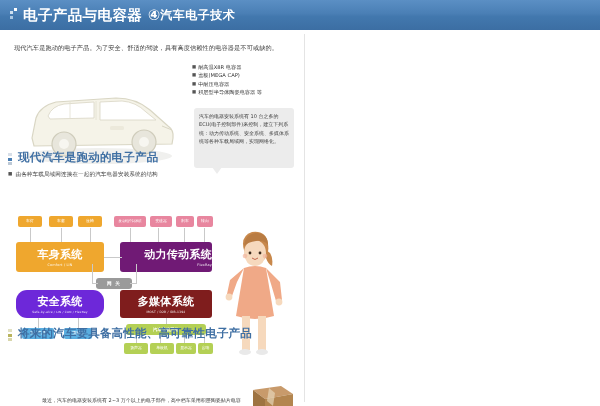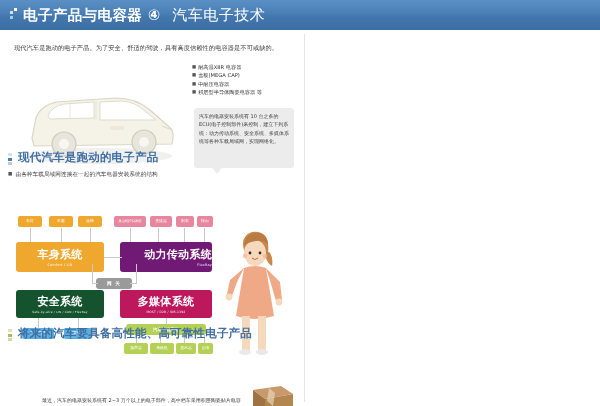--- a/index.html
+++ b/index.html
@@ -22,21 +22,21 @@
     position: absolute; width: 3px; height: 3px; background: #cfe0f0; display: block;
   }
   .hdr-dots i:nth-child(1){ left:0; top:3px; }
   .hdr-dots i:nth-child(2){ left:4px; top:0px; background:#ffffff; }
   .hdr-dots i:nth-child(3){ left:0; top:8px; background:#a9c6e2; }
   .hdr-title {
     color: #ffffff; font-size: 14.5px; font-weight: bold; letter-spacing: 0.4px;
     white-space: nowrap;
   }
   .hdr-title2 {
-    color: #ffffff; font-size: 15px; font-weight: normal; margin-left: 12px;
+    color: #ffffff; font-size: 12px; font-weight: bold; 
     letter-spacing: 0.5px; white-space: nowrap;
   }
 
   
   .col-left  { position: absolute; left: 0;   top: 30px; width: 303px; height: 376px; background:#fff; }
   .col-right { position: absolute; left: 306px; top: 30px; width: 294px; height: 376px; background:#fff; }
   .vdiv { position:absolute; left:304px; top:34px; width:1px; height:368px; background:#e4e4e4; }
 
   
   .intro {
@@ -192,25 +192,25 @@
 
       <div class="nd-line" style="left:96px; top:45px; width:18px; height:1px;"></div>
       <div class="nd-box" style="left:88px; top:66px; width:36px; height:11px; background:#9a9a9a;">
         <span style="font-size:4.6px;font-weight:bold;letter-spacing:1px;">网 关</span>
       </div>
       <div class="nd-line" style="left:84px; top:52px; width:1px; height:20px;"></div>
       <div class="nd-line" style="left:84px; top:71px; width:6px; height:1px;"></div>
       <div class="nd-line" style="left:128px; top:52px; width:1px; height:20px;"></div>
       <div class="nd-line" style="left:122px; top:71px; width:7px; height:1px;"></div>
 
-      <div class="nd-box" style="left:8px; top:78px; width:88px; height:28px; background:#14532d;">
+      <div class="nd-box" style="left:8px; top:78px; width:88px; height:28px; background:#6d28d9;border-radius:11px;">
         <span class="nd-main">安全系统</span>
         <span class="nd-sub" style="font-size:2.9px;">Safe-by-wire / LIN / CAN / FlexRay</span>
       </div>
-      <div class="nd-box" style="left:112px; top:78px; width:92px; height:28px; background:#be185d;">
+      <div class="nd-box" style="left:112px; top:78px; width:92px; height:28px; background:#7f1d1d;">
         <span class="nd-main">多媒体系统</span>
         <span class="nd-sub" style="font-size:3px;">MOST / D2B / IDB-1394</span>
       </div>
 
       <div class="nd-line" style="left:30px; top:106px; width:1px; height:10px;"></div>
       <div class="nd-line" style="left:70px; top:106px; width:1px; height:10px;"></div>
       <div class="nd-pill" style="left:14px; top:116px; width:32px; height:11px; background:#5aaee0;">安全气囊</div>
       <div class="nd-pill" style="left:56px; top:116px; width:28px; height:11px; background:#5aaee0;">预紧器</div>
 
       <div class="nd-line" style="left:158px; top:106px; width:1px; height:6px;"></div>

